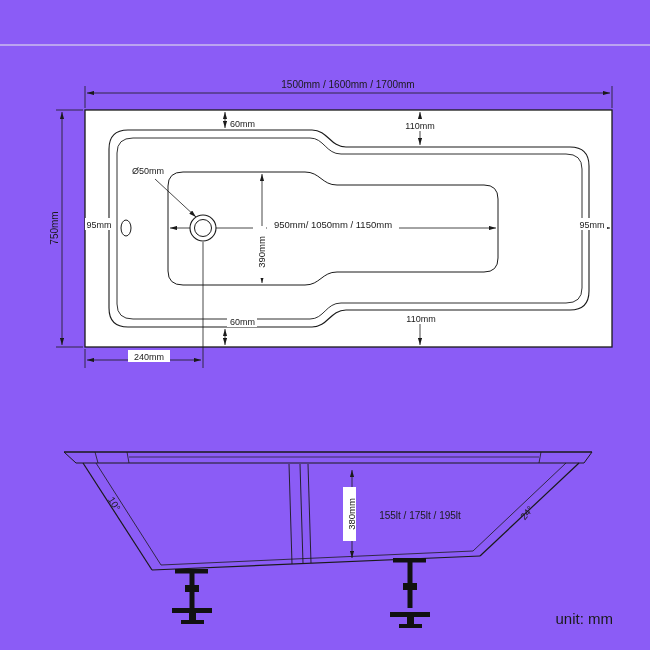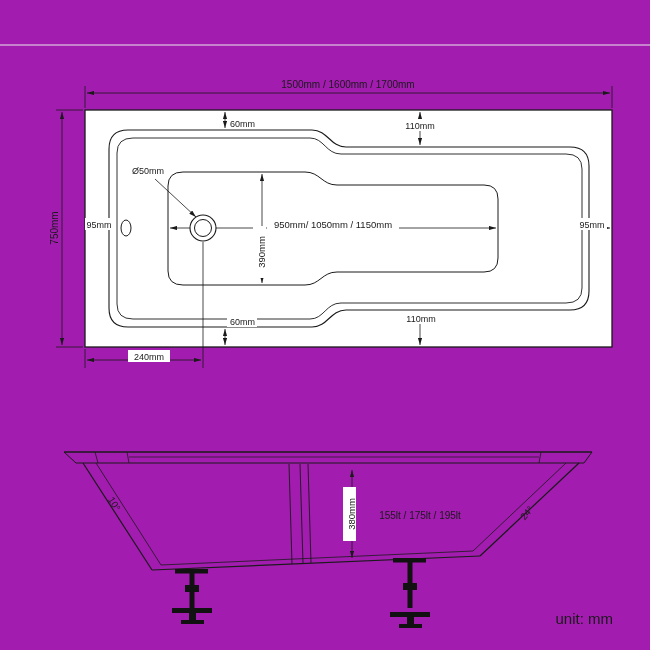--- a/index.html
+++ b/index.html
@@ -7,21 +7,21 @@
     padding: 0;
     background: #ffffff;
     width: 650px;
     height: 650px;
     font-family: "Liberation Sans", "DejaVu Sans", sans-serif;
   }
   .page {
     position: relative;
     width: 650px;
     height: 650px;
-    background: #a21caf;
+    background: #8b5cf6;
     overflow: hidden;
   }
   svg text {
     fill: #1a1a1a;
     font-family: "Liberation Sans", "DejaVu Sans", sans-serif;
   }
   .dim-text   { font-size: 9px; }
   .dim-text-m { font-size: 9.5px; }
   .dim-text-l { font-size: 10px; }
   .unit-text  { font-size: 15px; }

